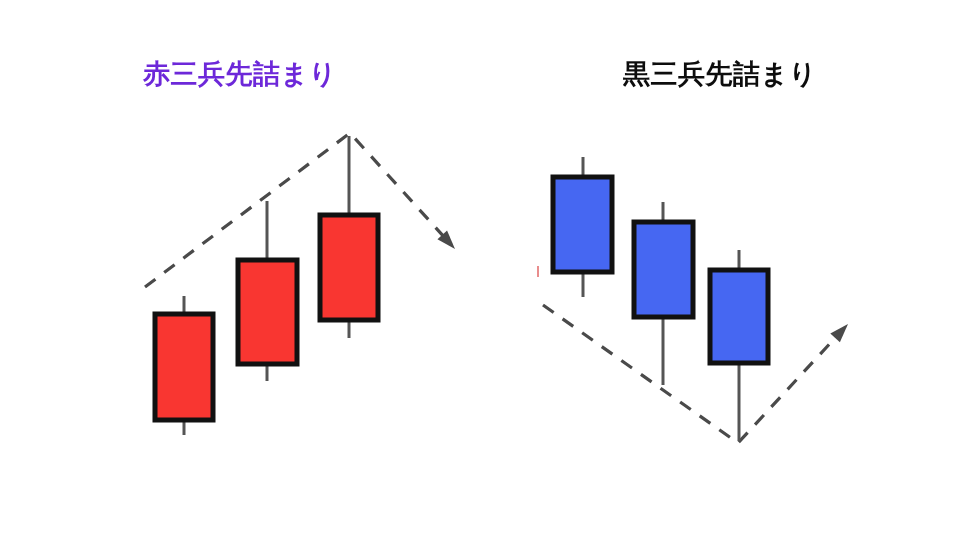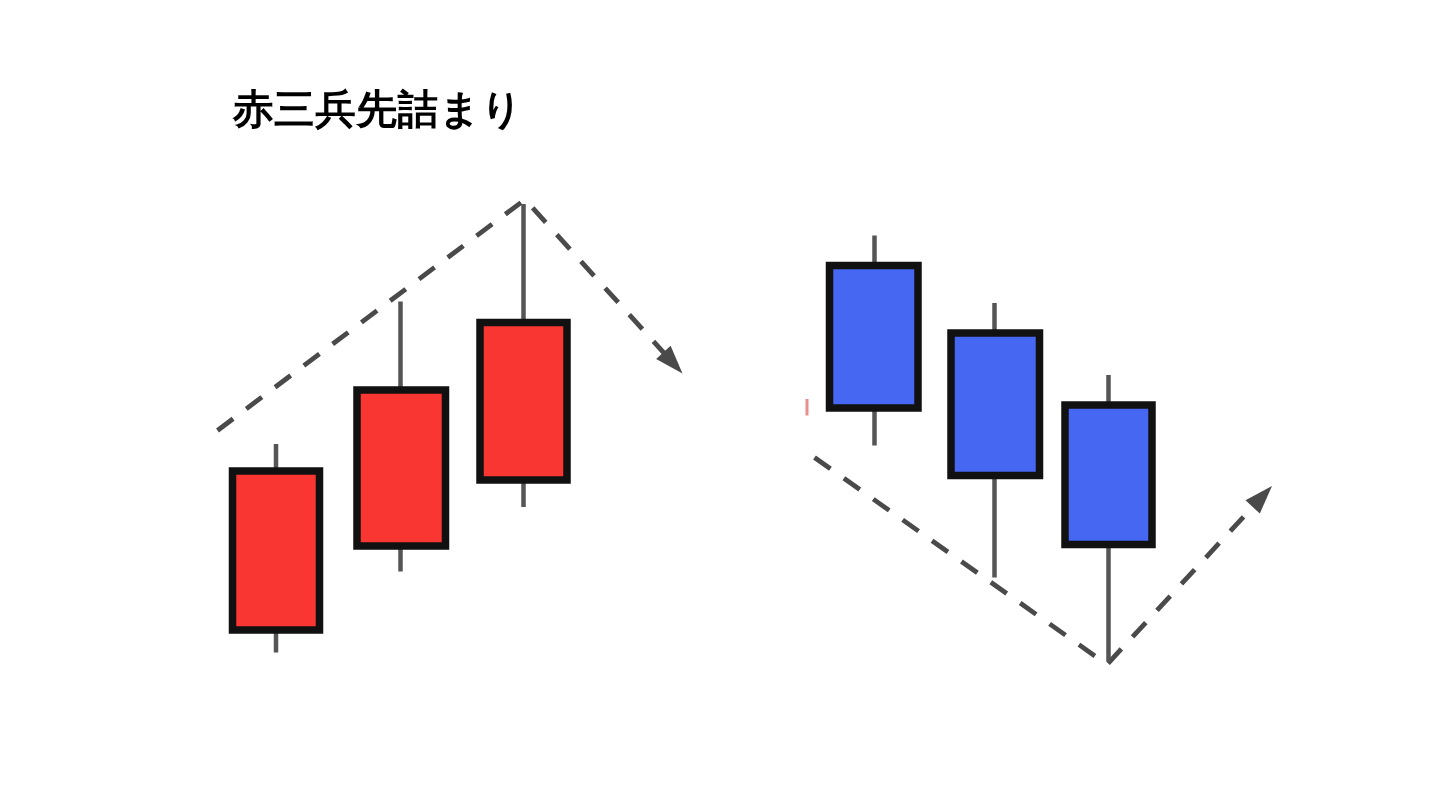--- a/index.html
+++ b/index.html
@@ -59,21 +59,21 @@
   .arrow-head  { fill: #4a4a4a; stroke: none; }
   .stray-mark  { stroke: #e98d8d; stroke-width: 2; }
 </style>
 </head>
 <body>
 
 <div id="stage" style="background: rgb(255, 255, 255);">
 
   <div class="panel" id="panel-left">
 
-    <div class="panel-title" style="color: #000000; margin-left: 12px;">赤三兵先詰まり</div>
+    <div class="panel-title" style="color: #6d28d9;">赤三兵先詰まり</div>
 
     <svg class="chart-svg" viewBox="0 0 480 540" xmlns="http://www.w3.org/2000/svg">
 
       <g>
         <polyline class="trend-line" points="145,287 350,133 444.262709461302,237.13785045248602" stroke="#4a4a4a"></polyline>
         <polygon class="arrow-head" points="455,249 437.4304692316186,239.2757216936732 447.06846573897366,230.55167313098107" fill="#4a4a4a"></polygon>
       </g>
 
       <g>
         <line class="candle-wick" x1="184" y1="296" x2="184" y2="435" stroke="#555555"></line>
@@ -88,20 +88,21 @@
       <g>
         <line class="candle-wick" x1="349" y1="136" x2="349" y2="338" stroke="#555555"></line>
         <rect class="candle-body" x="320" y="215" width="58" height="105" fill="#f93631" stroke="#111111"></rect>
       </g>
 
     </svg>
   </div>
 
   <div class="panel" id="panel-right">
 
+    <div class="panel-title" style="color: rgb(13, 13, 13);">黒三兵先詰まり</div>
 
     <svg class="chart-svg" viewBox="0 0 480 540" xmlns="http://www.w3.org/2000/svg">
 
       <line class="stray-mark" x1="58" y1="266" x2="58" y2="277"></line>
 
       <g>
         <polyline class="trend-line" points="63,305 258,443 357.13931949547884,335.74928163670927" stroke="#4a4a4a"></polyline>
         <polygon class="arrow-head" points="368,324 359.87608756579425,342.364423398554 350.32979623596793,333.5401204886306" fill="#4a4a4a"></polygon>
       </g>
 

